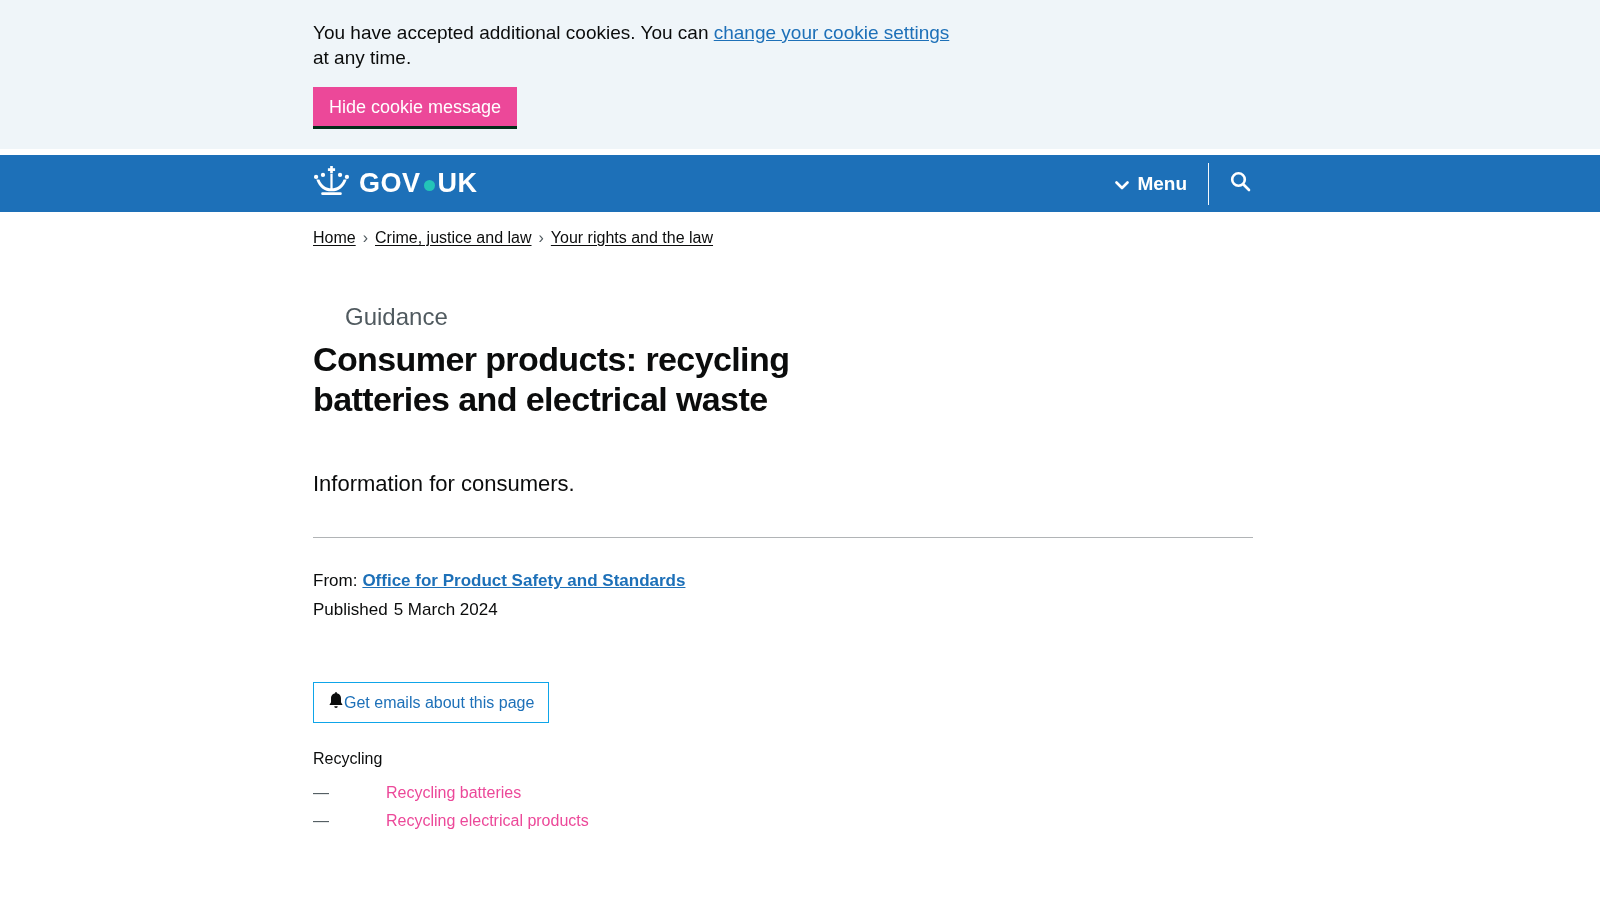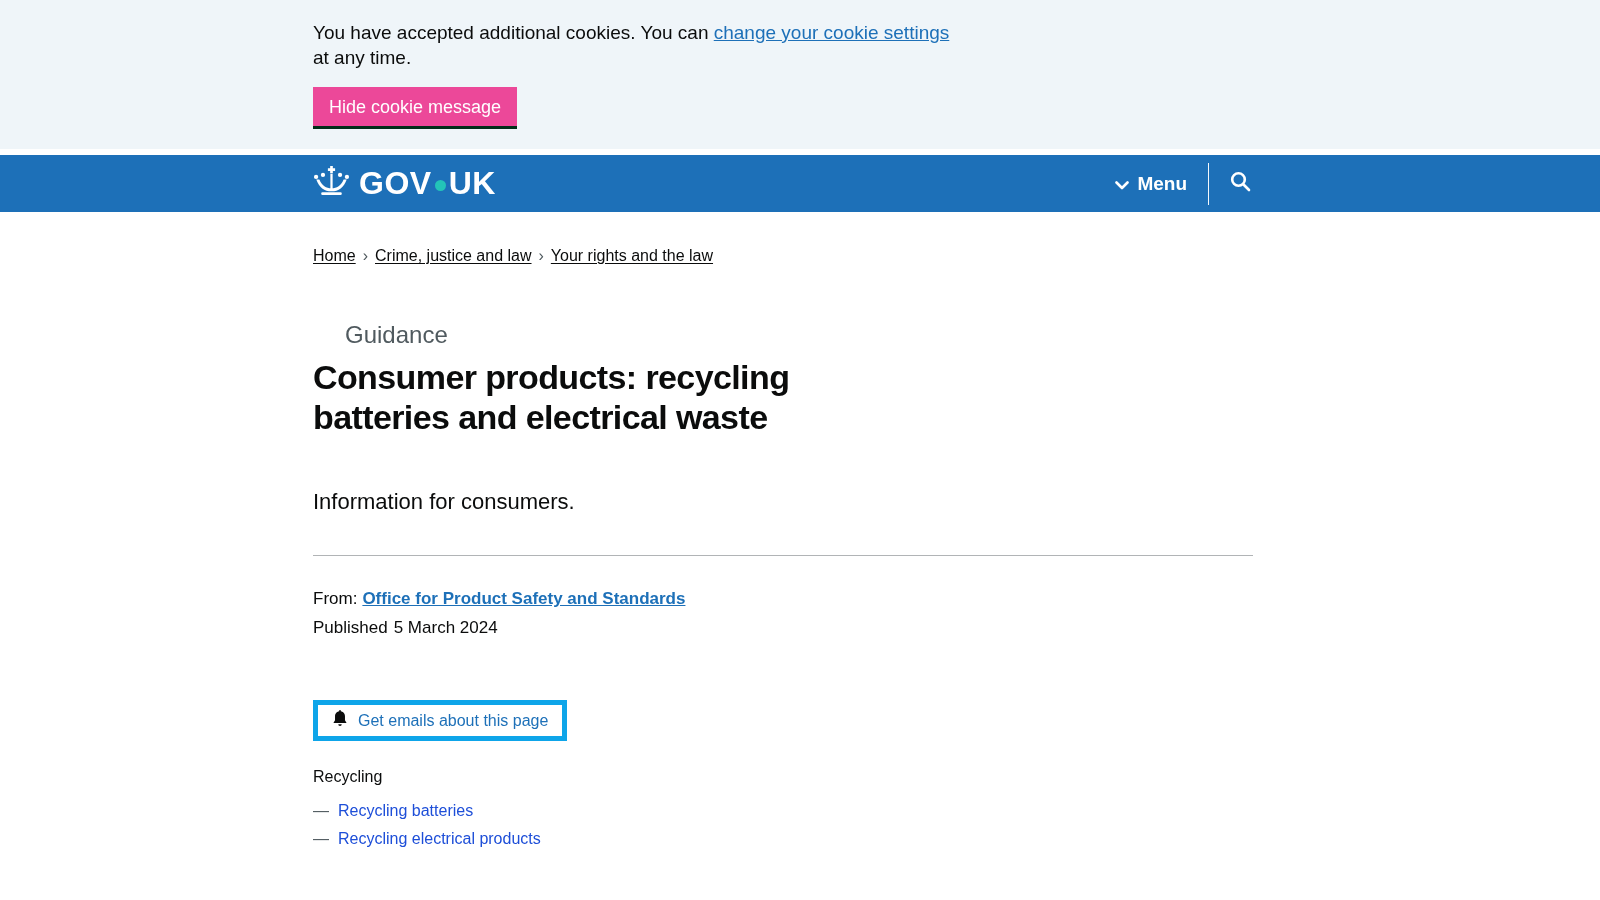--- a/index.html
+++ b/index.html
@@ -19,56 +19,56 @@
 
   .banner-gap { height: 6px; background: #ffffff; }
 
   
   .site-header { background: #1d70b8; height: 57px; }
   .header-inner {
     margin-left: 313px; width: 940px; height: 100%;
     display: flex; align-items: center; justify-content: space-between;
   }
   .logo { display: flex; align-items: center; gap: 9px; color: #ffffff; text-decoration: none; cursor: pointer; }
-  .logo-text { font-size: 32px; font-weight: bold; letter-spacing: 0.5px; display: flex; align-items: center; }
+  .logo-text { font-size: 27px; font-weight: bold; letter-spacing: 0.5px; display: flex; align-items: center; }
   .logo-dot { display: inline-block; width: 11px; height: 11px; border-radius: 50%; background: #23c4b8; margin: 4px 3px 0 3px; }
   .header-right { display: flex; align-items: center; }
   .menu-link { display: flex; align-items: center; gap: 8px; color: #ffffff; font-size: 19px; font-weight: bold; text-decoration: none; cursor: pointer; justify-content: space-between; }
   .header-divider { width: 1px; height: 42px; background: rgba(255,255,255,0.95); margin: 0 21px; }
   .search-link { display: flex; align-items: center; cursor: pointer; padding-right: 2px; }
 
   
   .container { margin-left: 313px; width: 940px; }
 
-  .breadcrumb { padding-top: 34px; font-size: 16px; line-height: 19px; }
+  .breadcrumb { padding-top: 16px; font-size: 16px; line-height: 19px; }
   .breadcrumb a { color: #0b0c0c; text-decoration: underline; text-underline-offset: 2px; cursor: pointer; }
   .crumb-sep { color: #505a5f; margin: 0 7px; font-size: 16px; }
 
   .caption { display: block; margin-top: 55px; font-size: 24px; line-height: 30px; color: #505a5f; margin-left: 32px; }
   .page-title { margin-top: 7px; font-size: 34px; line-height: 40px; font-weight: bold; letter-spacing: -0.6px; max-width: 580px; color: #0b0c0c; }
   .lead { margin-top: 50px; font-size: 22px; line-height: 30px; color: #0b0c0c; }
   .rule { margin-top: 38px; border: none; border-top: 1px solid #b1b4b6; height: 0; width: 940px; }
 
   .meta-from { margin-top: 30px; font-size: 17px; line-height: 25px; }
   .meta-from .from-link { color: #1d70b8; font-weight: bold; text-decoration: underline; margin-left: 5px; cursor: pointer; }
   .meta-published { margin-top: 4px; font-size: 17px; line-height: 25px; }
   .meta-published .pub-date { margin-left: 6px; }
 
   .emails-box {
-    margin-top: 60px; display: inline-flex; align-items: center; gap: 10px;
-    border: 5px solid #0ea5e9; padding: 0 14px; height: 41px; cursor: pointer; background: #ffffff;
+    margin-top: 60px; display: inline-flex; align-items: center; 
+    border: 1px solid #0ea5e9; padding: 0 14px; height: 41px; cursor: pointer; background: #ffffff;
   }
   .emails-box a { color: #1d70b8; font-size: 16px; text-decoration: none; }
 
   .contents-block { margin-top: 26px; }
   .contents-title { font-size: 16px; font-weight: normal; line-height: 20px; color: #0b0c0c; }
   .contents-list { list-style: none; margin-top: 10px; }
   .contents-list li { display: flex; align-items: baseline; font-size: 16px; line-height: 28px; }
   .contents-dash { color: #505a5f; width: 25px; display: inline-block; }
-  .contents-list a { color: #1d4ed8; text-decoration: none; cursor: pointer; }
+  .contents-list a { color: #ec4899; text-decoration: none; cursor: pointer; margin-left: 48px; }
 </style>
 </head>
 <body>
 
 <div class="cookie-banner">
   <div class="cookie-inner">
     <p class="cookie-text"><span>You have accepted additional cookies. You can </span><a>change your cookie settings</a><span> at any time.</span></p>
     <button class="hide-cookie-btn">Hide cookie message</button>
   </div>
 </div>

